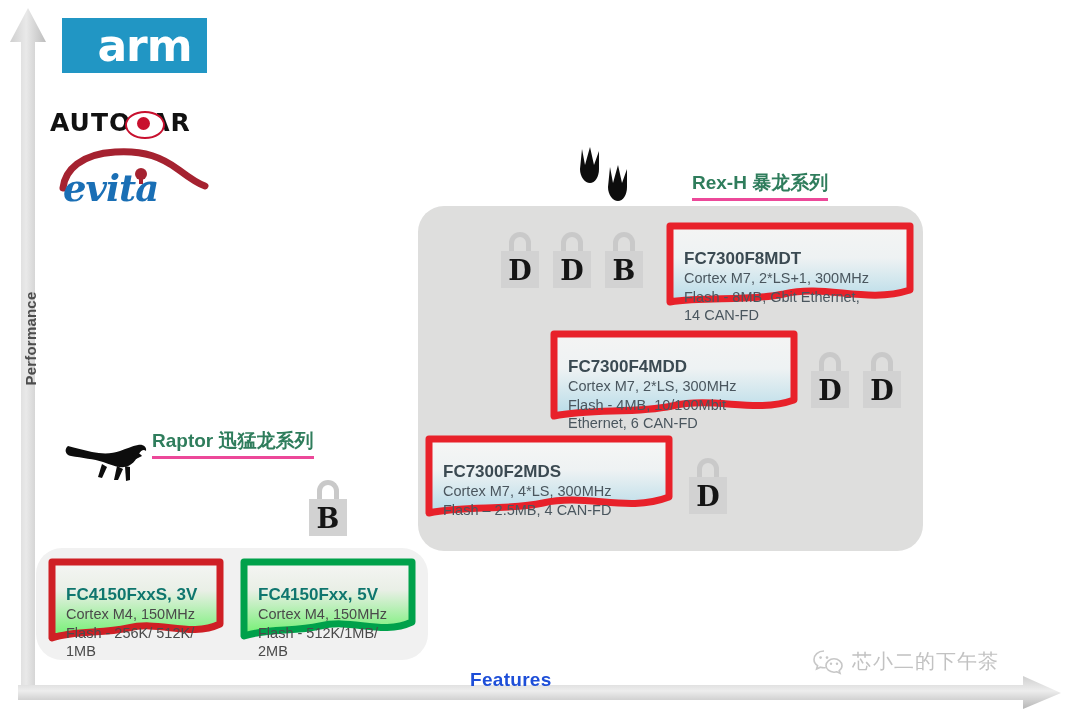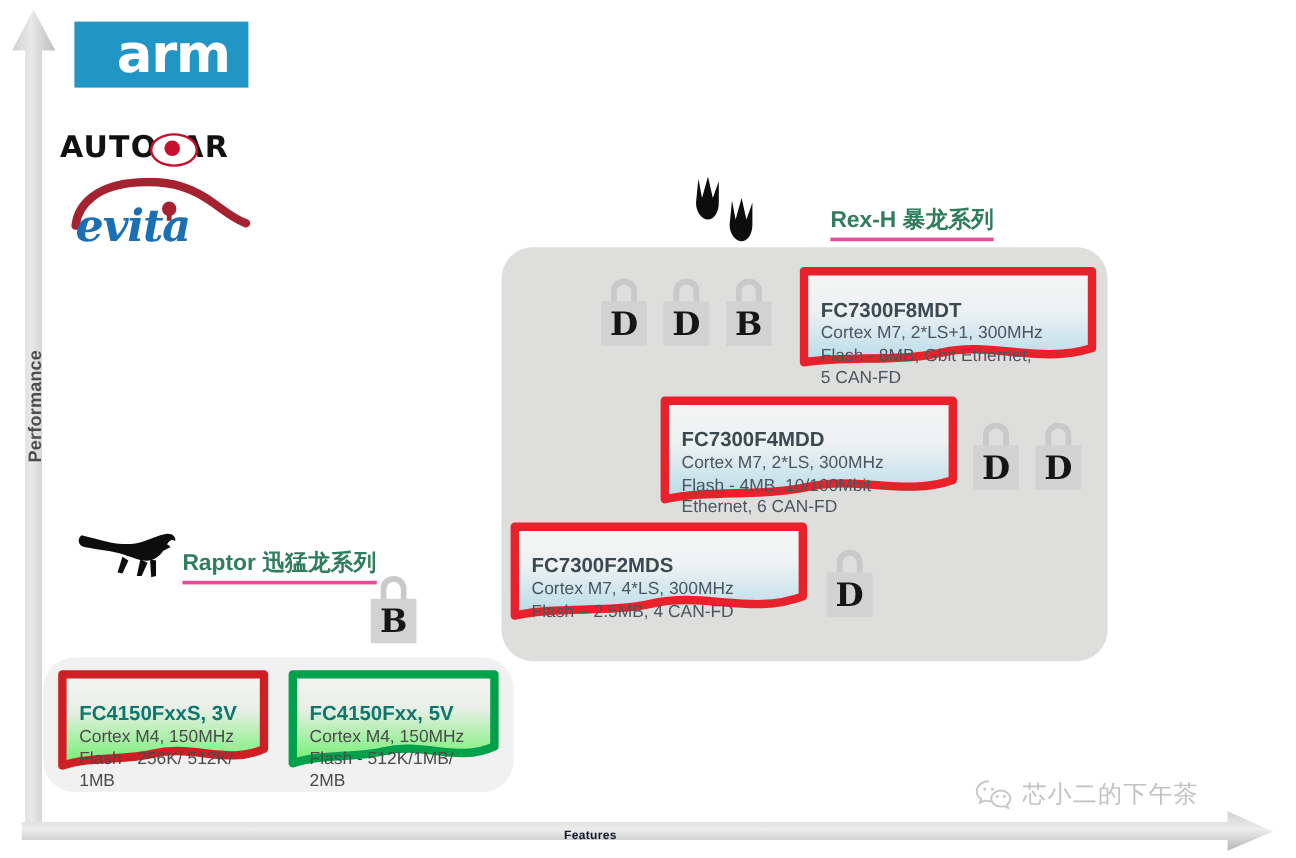--- a/index.html
+++ b/index.html
@@ -43,24 +43,24 @@
     font-weight: bold;
     color: #4d4d4d;
     letter-spacing: .2px;
     transform: rotate(-90deg);
     transform-origin: center center;
     white-space: nowrap;
   }
   .axis-label-h {
     position: absolute;
     left: 470px;
-    top: 691px;
-    font-size: 10px;
-    font-weight: bold;
-    color: #0f172a;
+    top: 669px;
+    font-size: 19px;
+    font-weight: bold;
+    color: #1d4ed8;
     letter-spacing: .3px;
     white-space: nowrap;
   }
 
   
   .logo-arm {
     position: absolute;
     left: 62px;
     top: 18px;
     width: 145px;
@@ -166,21 +166,21 @@
   .family-title {
     position: absolute;
     font-size: 19px;
     font-weight: bold;
     color: #2f7d5c;
     white-space: nowrap;
     border-bottom: 3px solid #ec4899;
     padding-bottom: 2px;
   }
   #rex-title { left: 692px; top: 170px; }
-  #raptor-title { left: 152px; top: 456px; }
+  #raptor-title { left: 152px; top: 428px; }
 
   
   .dino-tracks {
     position: absolute;
     left: 568px;
     top: 143px;
   }
   .raptor-silhouette {
     position: absolute;
     left: 62px;
@@ -383,21 +383,21 @@
           <stop offset="42%" stop-color="#eef2f3"></stop>
           <stop offset="100%" stop-color="#b6dbe8"></stop>
         </linearGradient>
       </defs>
       <path d="M4 4 H244 V68 C200 82 160 62 118 72 C80 80 40 74 4 80 Z" fill="url(#gBlue1)" stroke="#e8212a" stroke-width="7" stroke-linejoin="round"></path>
     </svg>
     <div class="card-text">
       <div class="name">FC7300F8MDT</div>
       <div class="spec">Cortex M7, 2*LS+1, 300MHz</div>
       <div class="spec">Flash - 8MB, Gbit Ethernet,</div>
-      <div class="spec">5 CAN-FD</div>
+      <div class="spec">14 CAN-FD</div>
     </div>
   </div>
 
   <div class="card" id="card-fc7300f4mdd" style="left:550px; top:330px; width:248px; height:98px;">
     <svg class="card-shape" width="248" height="98" viewBox="0 0 248 98">
       <defs>
         <linearGradient id="gBlue2" x1="0" y1="0" x2="0" y2="1">
           <stop offset="0%" stop-color="#f4f4f3"></stop>
           <stop offset="42%" stop-color="#eef2f3"></stop>
           <stop offset="100%" stop-color="#b6dbe8"></stop>

